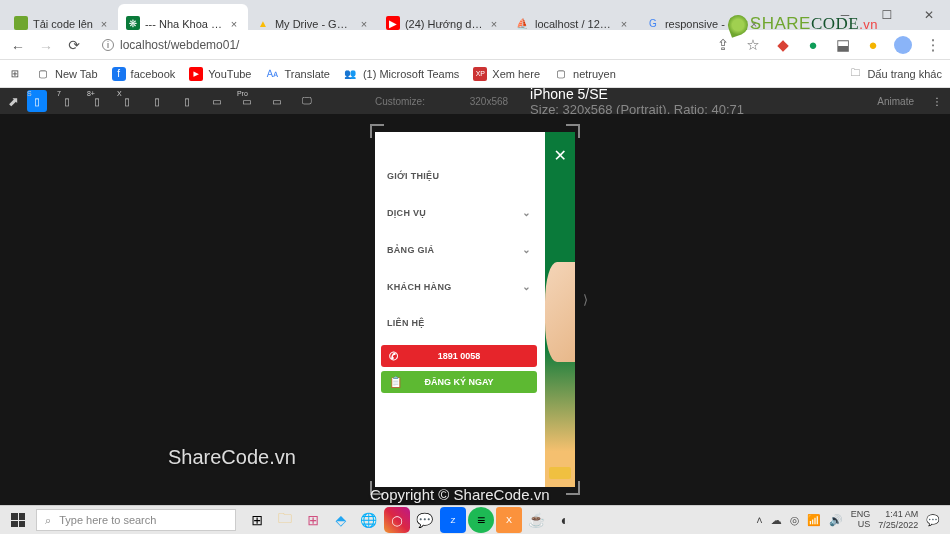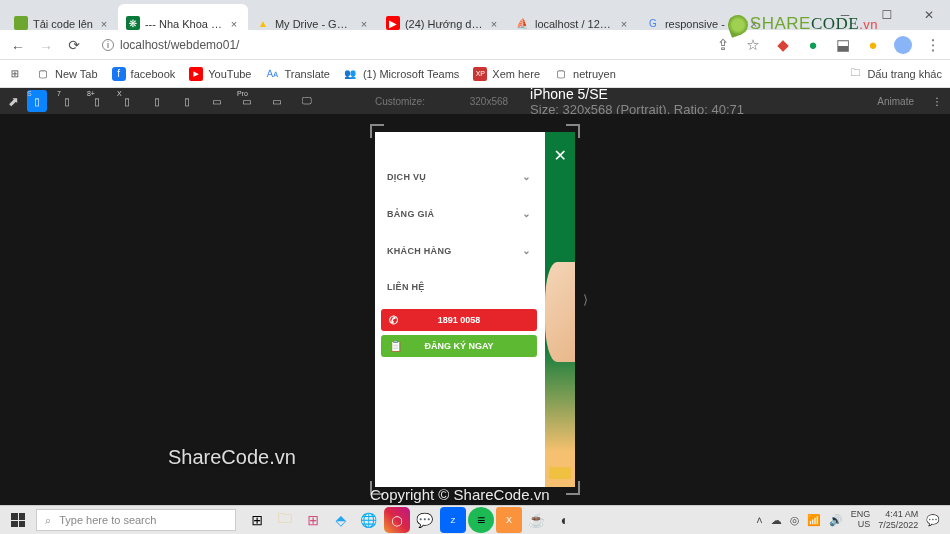--- a/index.html
+++ b/index.html
@@ -240,20 +240,23 @@
   <div class="phone-frame">
     <div class="phone-bg">
       <div class="face"></div>
     </div>
     <span class="close-overlay">✕</span>
     <div class="yellow-bit"></div>
 
     <div class="menu-panel">
       <div class="menu-spacer-top"></div>
       <div class="menu-item">
+        <span>GIỚI THIỆU</span>
+      </div>
+      <div class="menu-item">
         <span>DỊCH VỤ</span>
         <span class="chev">⌄</span>
       </div>
       <div class="menu-item">
         <span>BẢNG GIÁ</span>
         <span class="chev">⌄</span>
       </div>
       <div class="menu-item">
         <span>KHÁCH HÀNG</span>
         <span class="chev">⌄</span>
@@ -310,18 +313,18 @@
     <span class="tray-icon">˄</span>
     <span class="tray-icon">☁</span>
     <span class="tray-icon">◎</span>
     <span class="tray-icon">📶</span>
     <span class="tray-icon">🔊</span>
     <div style="line-height:1.1;text-align:right">
       <div>ENG</div>
         <div>US</div>
     </div>
     <div class="clock">
-      <div>4:41 AM</div>
+      <div>1:41 AM</div>
       <div>7/25/2022</div>
     </div>
     <span class="tray-icon">💬</span>
   </div>
 </div>
 
 </body></html>

